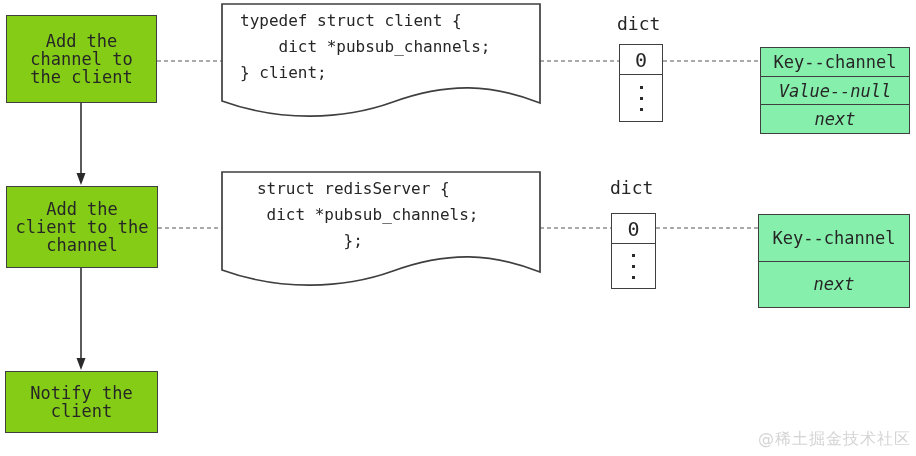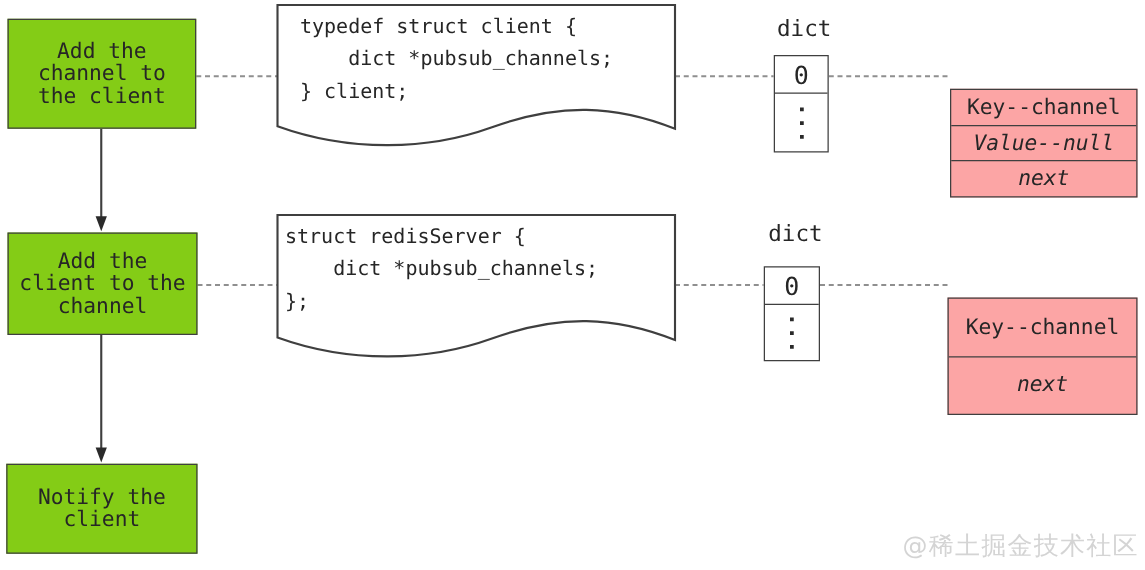--- a/index.html
+++ b/index.html
@@ -10,45 +10,45 @@
   #overlay{position:absolute;left:0;top:0;width:916px;height:456px;}
   .flow-box{
     position:absolute;border:1.7px solid #3f3f3f;background:#84cc16;box-sizing:border-box;
     display:flex;align-items:center;justify-content:center;text-align:center;
     font-size:17px;line-height:18px;white-space:pre;
   }
   .doc-text{
     position:absolute;font-size:16px;line-height:26px;white-space:pre;
   }
   .dict-title{
-    position:absolute;font-size:18px;text-align:right;
+    position:absolute;font-size:18px;text-align:left;
   }
   .dict-struct{
     position:absolute;border:1.7px solid #3f3f3f;background:#ffffff;box-sizing:border-box;
     display:flex;flex-direction:column;
   }
   .dict-slot{
     height:30px;border-bottom:1.7px solid #3f3f3f;box-sizing:border-box;
     display:flex;align-items:center;justify-content:center;font-size:20px;
   }
   .dict-rest{
     flex:1;display:flex;flex-direction:column;align-items:center;justify-content:center;gap:8px;
   }
   .dot{width:3px;height:3px;background:#2a2a2a;}
   .hash-table{
-    position:absolute;border:1.7px solid #3f3f3f;background:#fca5a5;box-sizing:border-box;
-    display:flex;flex-direction:column;margin-top:24px;
+    position:absolute;border:1.7px solid #3f3f3f;background:#86efac;box-sizing:border-box;
+    display:flex;flex-direction:column;
   }
   .hash-row{
     flex:1;display:flex;align-items:center;justify-content:center;
     font-size:17px;box-sizing:border-box;
   }
   .hash-row + .hash-row{border-top:1.7px solid #3f3f3f;font-style:italic;}
   .watermark{
-    position:absolute;right:5px;bottom:6px;font-size:20px;color:#d4d4d4;
+    position:absolute;right:5px;bottom:6px;font-size:16px;color:#d4d4d4;
     font-family:"DejaVu Sans",sans-serif;letter-spacing:1px;
   }
 </style>
 </head>
 <body>
 
 <div id="canvas">
 
   <svg id="overlay" viewBox="0 0 916 456">
 
@@ -72,27 +72,27 @@
       <polygon points="81,370 76.5,358 85.5,358" fill="#2a2a2a"></polygon>
     </g>
   </svg>
 
   <div class="flow-box" style="left:6px;top:15px;width:151px;height:88px;">Add the
 channel to
 the client</div>
   <div class="flow-box" style="left:6px;top:186px;width:152px;height:82px;">Add the
 client to the
 channel</div>
-  <div class="flow-box" style="left:5px;top:371px;width:153px;height:72px;">Notify the
+  <div class="flow-box" style="left:5px;top:371px;width:153px;height:62px;">Notify the
 client</div>
 
   <div class="doc-text" style="left:240px;top:8px;">typedef struct client {
     dict *pubsub_channels;
 } client;</div>
-  <div class="doc-text" style="left:228px;top:176px;">struct redisServer {
+  <div class="doc-text" style="left:228px;top:176px;text-align:center;">struct redisServer {
     dict *pubsub_channels;
 };</div>
 
   <div class="dict-title" style="left:617px;top:13px;width:48px;">dict</div>
   <div class="dict-struct" style="left:619px;top:44px;width:44px;height:78px;">
     <div class="dict-slot">0</div>
     <div class="dict-rest">
       <i class="dot"></i>
         <i class="dot"></i>
         <i class="dot"></i>

